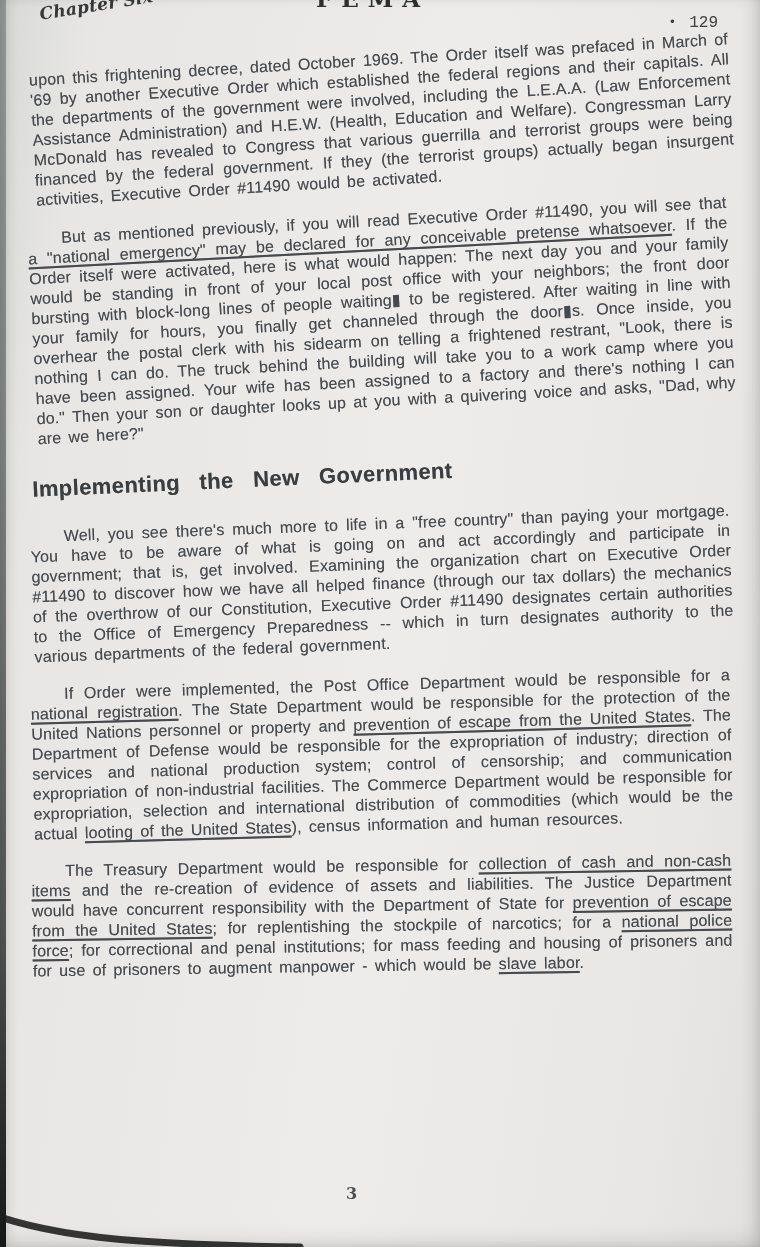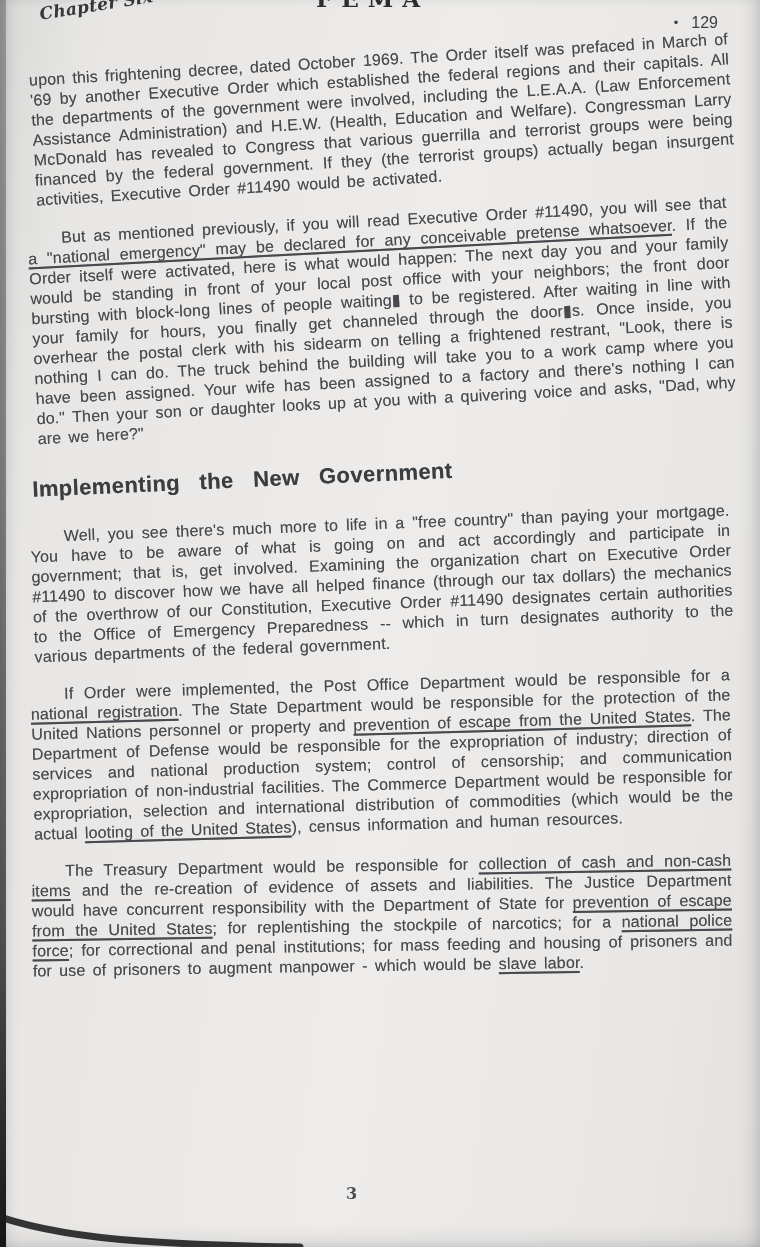--- a/index.html
+++ b/index.html
@@ -34,21 +34,21 @@
   .clip-title{
     position:absolute;left:316px;top:0;width:150px;height:12px;overflow:hidden;
   }
   .clip-title span{
     display:block;margin-top:-15px;
     font-family:"DejaVu Serif","Liberation Serif",serif;
     font-weight:700;font-size:23px;letter-spacing:9px;color:#2d2f30;
   }
   .pageno{
     position:absolute;right:42px;top:14px;white-space:nowrap;
-    font-family:Liberation Sans, sans-serif;
+    font-family:Liberation Mono, monospace;
     font-size:16px;color:#3d4042;
   }
   .pageno .bullet{font-size:13px;margin-right:13px;vertical-align:1px;}
   
   .textcol{position:absolute;left:32px;right:28px;top:50px;}
   .block{transform-origin:50% 50%;}
   .para{
     margin:0 0 21px;text-align:justify;
     font-size:16px;line-height:20px;color:#46494d;
     letter-spacing:.15px;word-spacing:2.6px;

